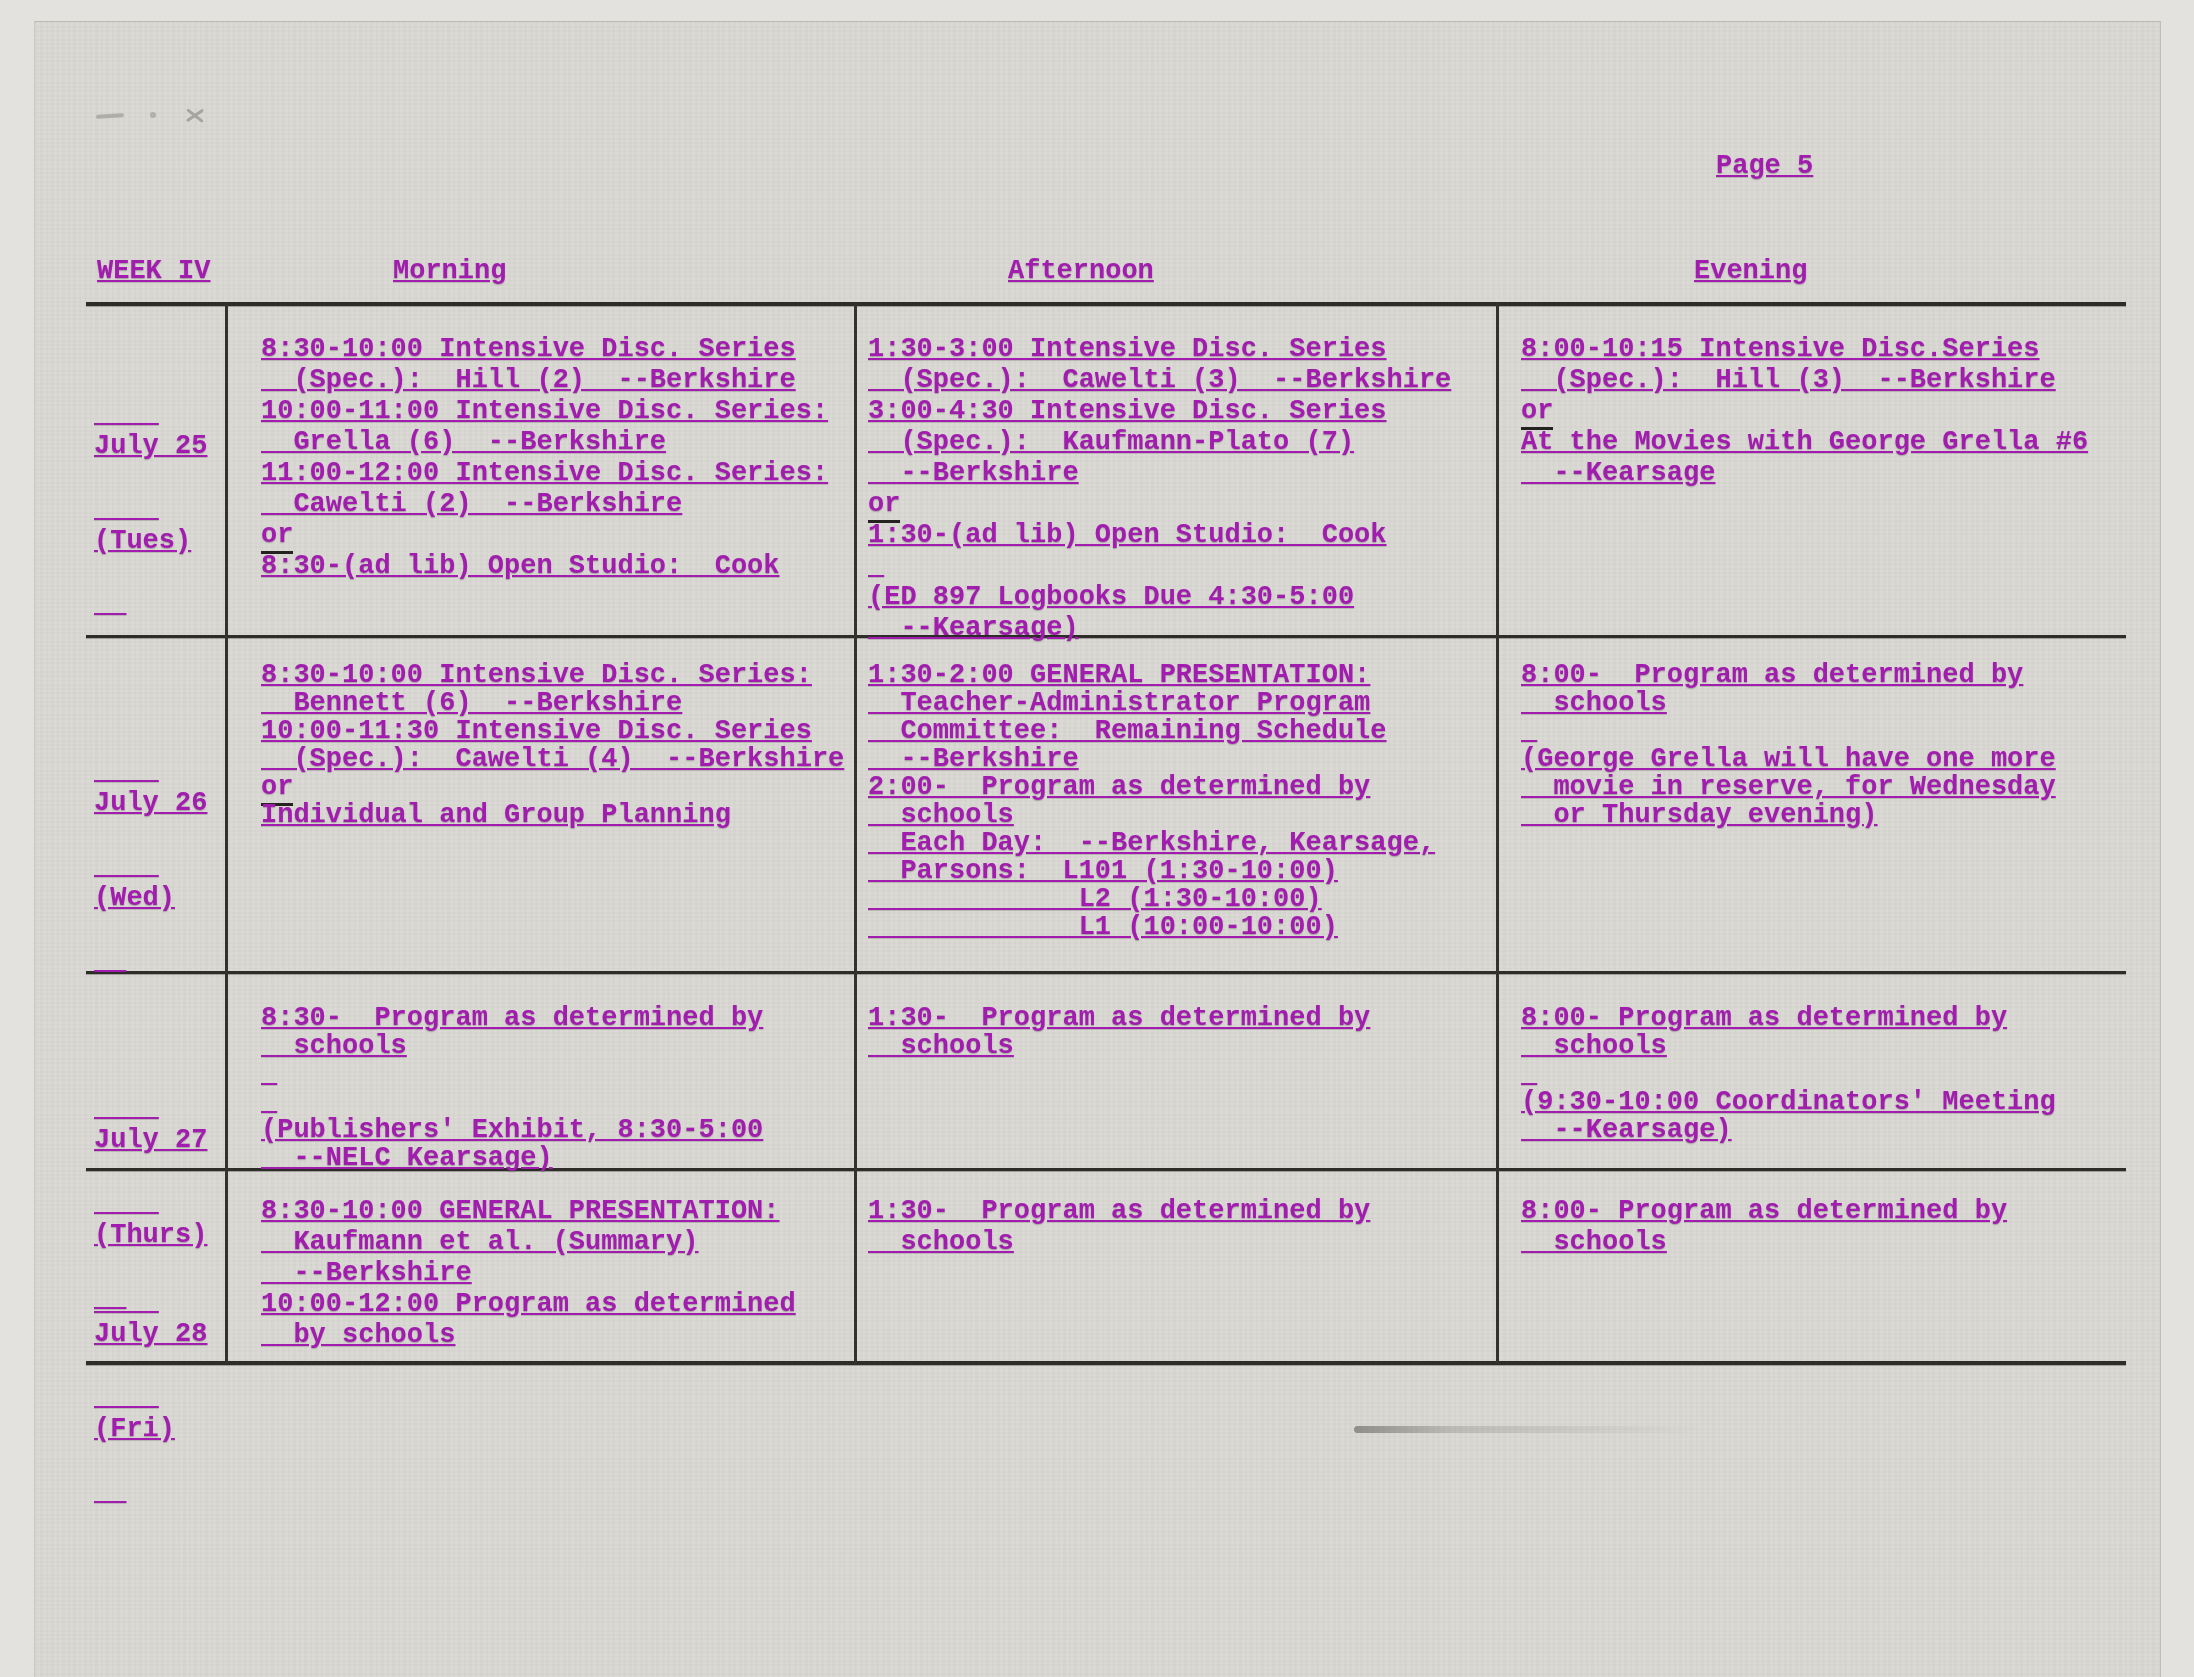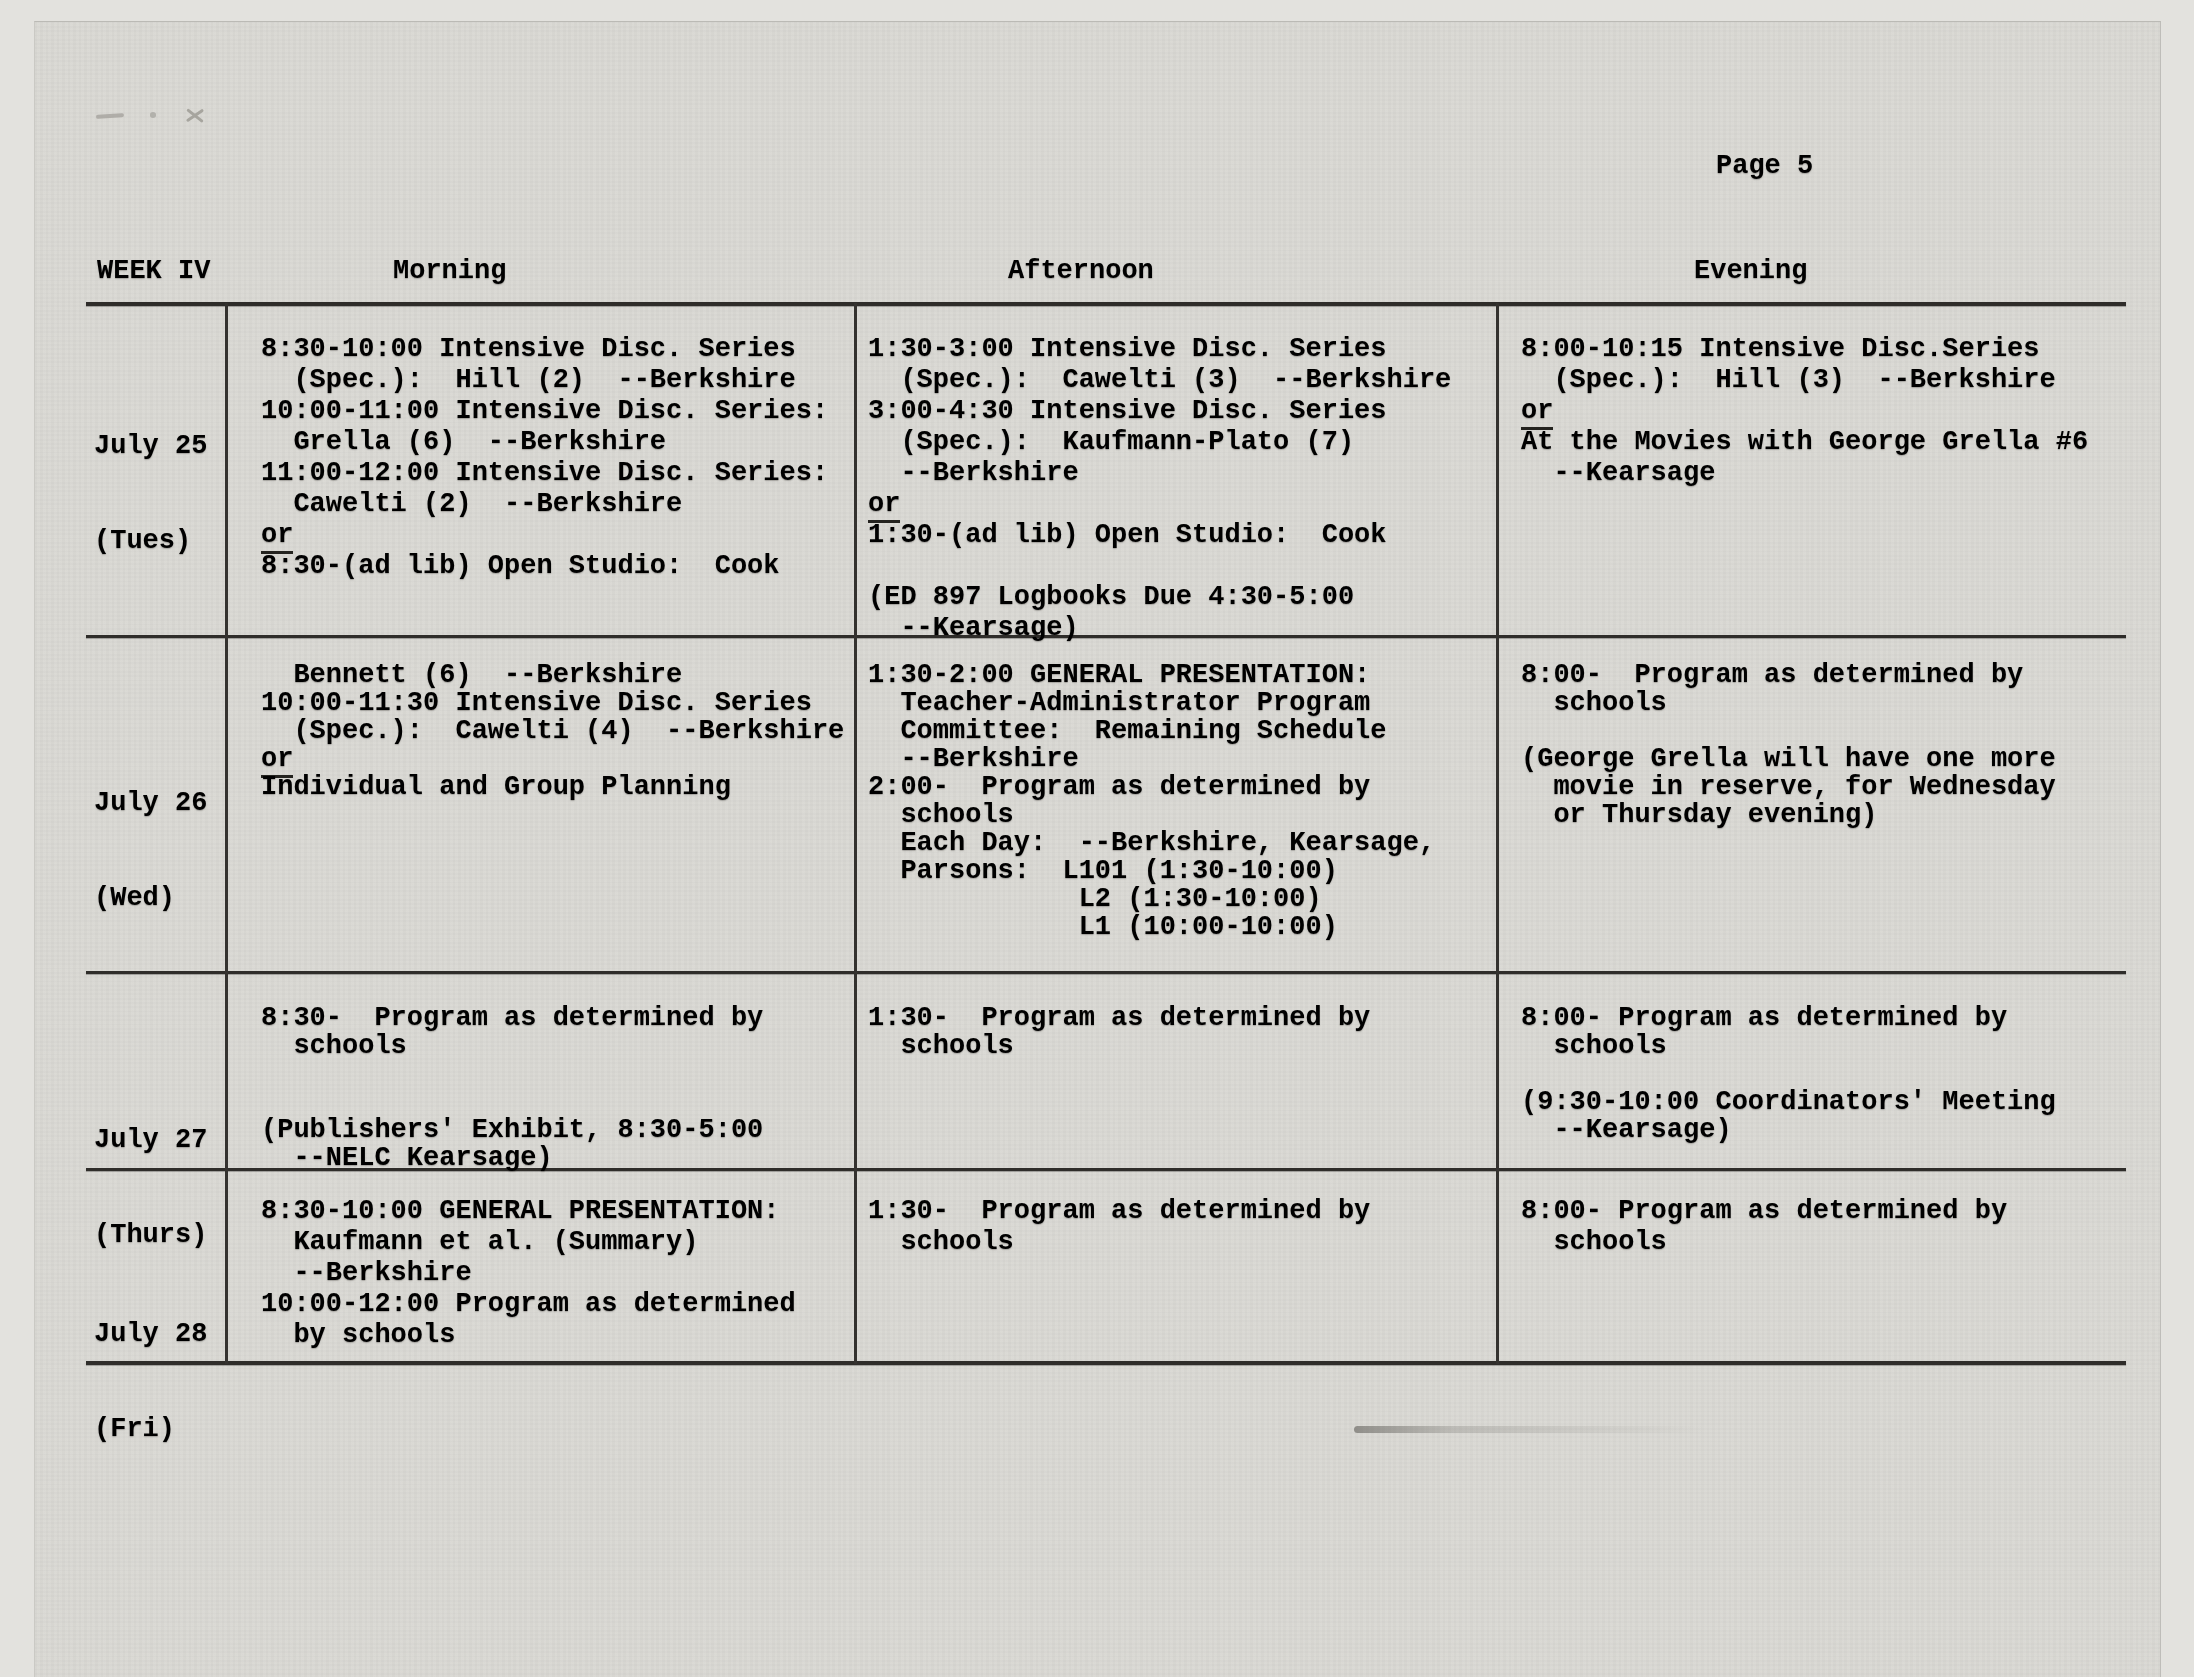--- a/index.html
+++ b/index.html
@@ -5,22 +5,22 @@
   html,body{margin:0;padding:0;background:#eceae6;}
   .sheet{position:relative;width:2194px;height:1678px;overflow:hidden;
          background:#e3e2de;font-family:"Liberation Mono",monospace;}
   .paper{position:absolute;left:34px;top:21px;width:2125px;height:1657px;
          background:#d9d8d3;border-top:1.2px solid rgba(70,70,66,.20);
          border-right:1.8px solid rgba(70,70,66,.18);
          border-left:1.2px solid rgba(70,70,66,.10);}
   .paper::before{content:"";position:absolute;inset:0;
          background:repeating-linear-gradient(90deg,rgba(0,0,0,.016) 0 2.5px,rgba(255,255,255,.02) 2.5px 5.5px),
                     repeating-linear-gradient(0deg,rgba(0,0,0,.01) 0 1.8px,rgba(255,255,255,.015) 1.8px 4.3px);}
-  .txt{position:absolute;color:#000000;font-weight:bold;font-size:27px;line-height:31px;
-       white-space:pre;text-shadow:0 0.6px 1.2px rgba(40,38,34,.30);}
+  .txt{position:absolute;color:#a21caf;font-weight:bold;font-size:27px;line-height:31px;
+       white-space:pre;text-shadow:0 0.6px 1.2px rgba(40,38,34,.30);text-decoration:underline;}
   .cell div{min-height:1em;}
   .lh50 div{line-height:31px;height:31px;}
   .lh46 div{line-height:28px;height:28px;}
   .date div{line-height:33px;height:33px;}
   .u{display:inline-block;border-bottom:3.1px solid #24231f;padding-bottom:3.7px;line-height:23.4px;}
   .hline{position:absolute;left:86px;width:2040px;background:#2f2d2a;box-shadow:0 0.6px 0.6px rgba(0,0,0,.25);}
   .vline{position:absolute;top:303px;height:1061px;width:2.5px;background:#34322f;}
   .pencil-dash{position:absolute;left:96px;top:114px;width:28px;height:4.3px;background:#a19f99;
                border-radius:2.5px;transform:rotate(-4deg);opacity:.75;}
   .pencil-dot{position:absolute;left:150px;top:112px;width:6.2px;height:5.5px;background:#a3a19b;
@@ -66,21 +66,21 @@
     <div>(Tues)</div>
   </div>
   <div class="txt cell lh50" style="left:261px;top:334px;"><div>8:30-10:00 Intensive Disc. Series</div><div>  (Spec.):  Hill (2)  --Berkshire</div><div>10:00-11:00 Intensive Disc. Series:</div><div>  Grella (6)  --Berkshire</div><div>11:00-12:00 Intensive Disc. Series:</div><div>  Cawelti (2)  --Berkshire</div><div><span class="u">or</span></div><div>8:30-(ad lib) Open Studio:  Cook</div></div>
   <div class="txt cell lh50" style="left:868px;top:334px;"><div>1:30-3:00 Intensive Disc. Series</div><div>  (Spec.):  Cawelti (3)  --Berkshire</div><div>3:00-4:30 Intensive Disc. Series</div><div>  (Spec.):  Kaufmann-Plato (7)</div><div>  --Berkshire</div><div><span class="u">or</span></div><div>1:30-(ad lib) Open Studio:  Cook</div><div>&nbsp;</div><div>(ED 897 Logbooks Due 4:30-5:00</div><div>  --Kearsage)</div></div>
   <div class="txt cell lh50" style="left:1521px;top:334px;"><div>8:00-10:15 Intensive Disc.Series</div><div>  (Spec.):  Hill (3)  --Berkshire</div><div><span class="u">or</span></div><div>At the Movies with George Grella #6</div><div>  --Kearsage</div></div>
 
   <div class="txt date" style="left:94px;top:725px;">
     <div>July 26</div>
     <div>(Wed)</div>
   </div>
-  <div class="txt cell lh46" style="left:261px;top:661px;"><div>  Bennett (6)  --Berkshire</div><div>10:00-11:30 Intensive Disc. Series</div><div>  (Spec.):  Cawelti (4)  --Berkshire</div><div><span class="u">or</span></div><div>Individual and Group Planning</div></div>
+  <div class="txt cell lh46" style="left:261px;top:661px;"><div>8:30-10:00 Intensive Disc. Series:</div><div>  Bennett (6)  --Berkshire</div><div>10:00-11:30 Intensive Disc. Series</div><div>  (Spec.):  Cawelti (4)  --Berkshire</div><div><span class="u">or</span></div><div>Individual and Group Planning</div></div>
   <div class="txt cell lh46" style="left:868px;top:661px;"><div>1:30-2:00 GENERAL PRESENTATION:</div><div>  Teacher-Administrator Program</div><div>  Committee:  Remaining Schedule</div><div>  --Berkshire</div><div>2:00-  Program as determined by</div><div>  schools</div><div>  Each Day:  --Berkshire, Kearsage,</div><div>  Parsons:  L101 (1:30-10:00)</div><div>             L2 (1:30-10:00)</div><div>             L1 (10:00-10:00)</div></div>
   <div class="txt cell lh46" style="left:1521px;top:661px;"><div>8:00-  Program as determined by</div><div>  schools</div><div>&nbsp;</div><div>(George Grella will have one more</div><div>  movie in reserve, for Wednesday</div><div>  or Thursday evening)</div></div>
 
   <div class="txt date" style="left:94px;top:1062px;">
     <div>July 27</div>
     <div>(Thurs)</div>
   </div>
   <div class="txt cell lh46" style="left:261px;top:1004px;"><div>8:30-  Program as determined by</div><div>  schools</div><div>&nbsp;</div><div>&nbsp;</div><div>(Publishers' Exhibit, 8:30-5:00</div><div>  --NELC Kearsage)</div></div>
   <div class="txt cell lh46" style="left:868px;top:1004px;"><div>1:30-  Program as determined by</div><div>  schools</div></div>
   <div class="txt cell lh46" style="left:1521px;top:1004px;"><div>8:00- Program as determined by</div><div>  schools</div><div>&nbsp;</div><div>(9:30-10:00 Coordinators' Meeting</div><div>  --Kearsage)</div></div>

